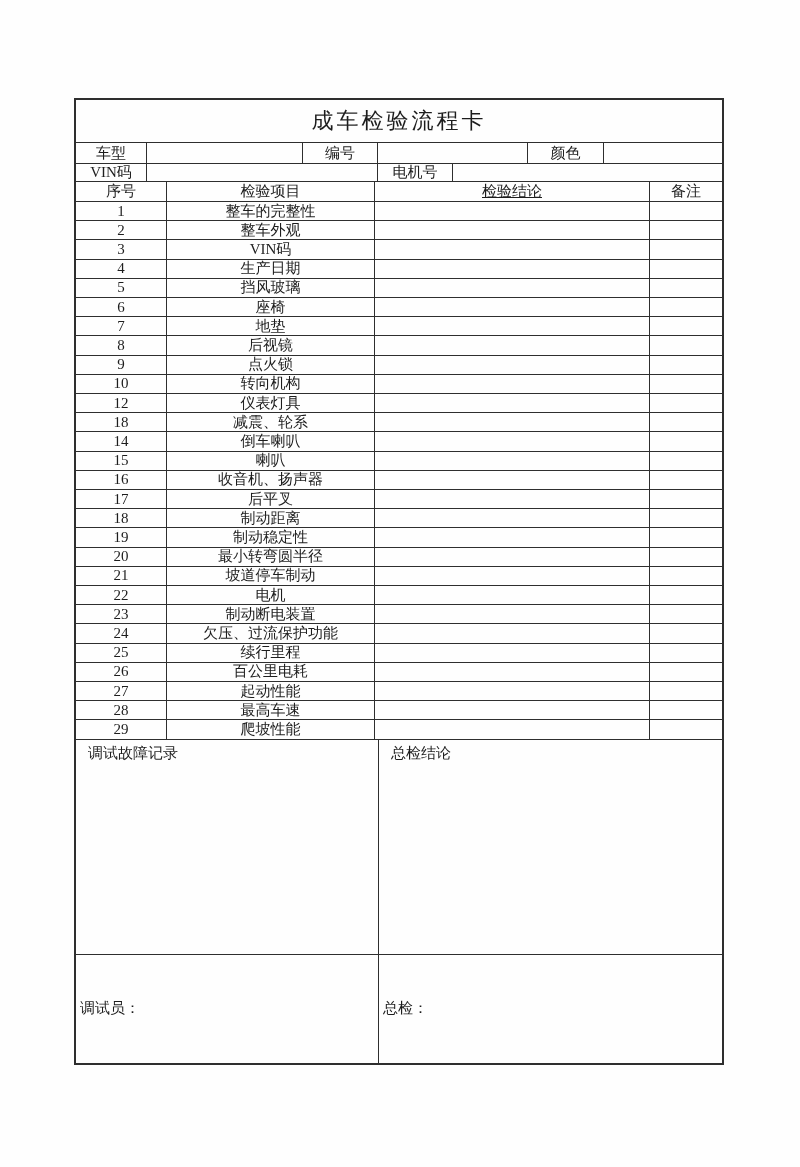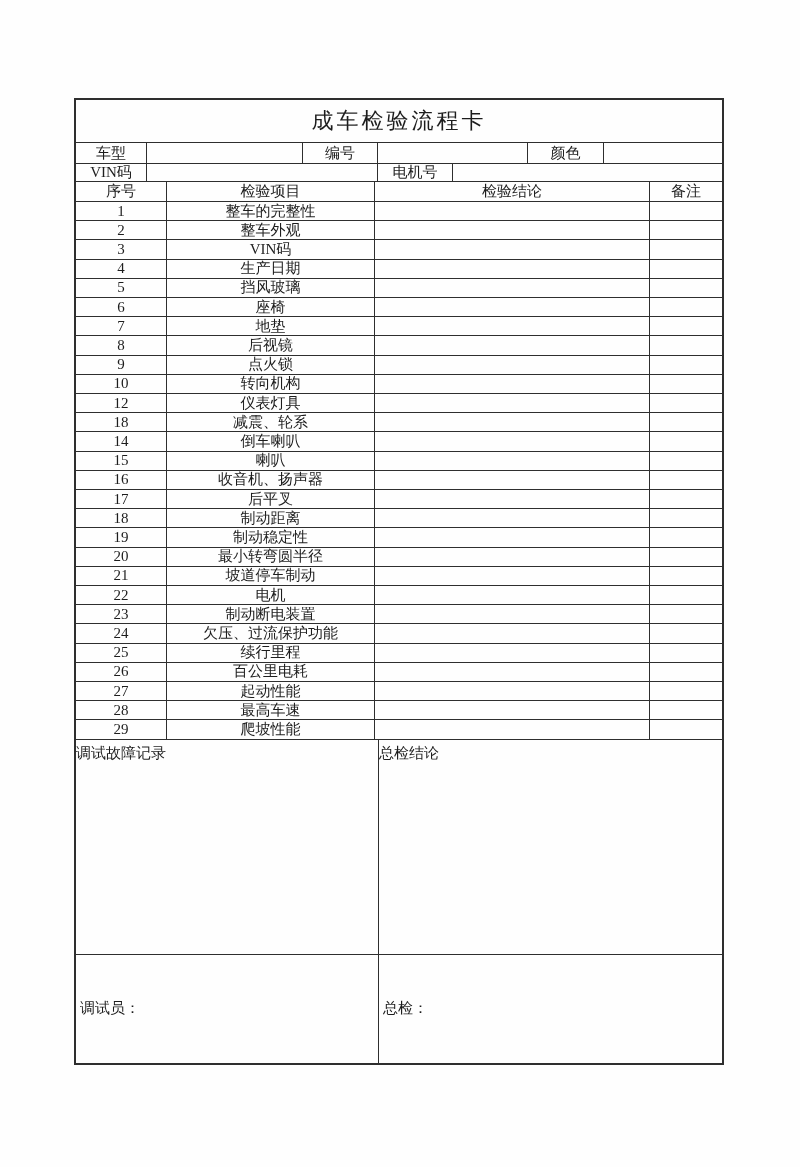--- a/index.html
+++ b/index.html
@@ -26,28 +26,28 @@
     box-sizing:border-box; border-right:1px solid #2e2e2e;
     display:flex; align-items:center; justify-content:center;
     font-size:15px; line-height:1; overflow:hidden; white-space:nowrap;
   }
   .cell.last { border-right:none; }
   .grow { flex:1 1 auto; }
   
   .w71{flex:0 0 71px;} .w156{flex:0 0 156px;} .w75{flex:0 0 75px;}
   .w150{flex:0 0 150px;} .w76{flex:0 0 76px;} .w231{flex:0 0 231px;}
   
-  .c-no{flex:0 0 91px;} .c-item{flex:0 0 208px;} .c-result{flex:0 0 275px;}
+  .c-no{flex:0 0 91px;} .c-item{flex:0 0 208px;} .c-result{flex:0 0 275px;text-decoration:underline;}
   .c-remark{flex:1 1 auto; border-right:none;}
   .items { flex:1 1 auto; display:flex; flex-direction:column; }
   .irow { display:flex; flex:1 1 auto; border-bottom:1px solid #2e2e2e; box-sizing:border-box; }
   .irow .cell { font-size:15px; }
   .bigrow { flex:0 0 215px; height:215px; display:flex; border-bottom:1px solid #2e2e2e; box-sizing:border-box; }
   .bigcell {
-    box-sizing:border-box; padding:4px 0; font-size:15px;
+    box-sizing:border-box; padding:4px 12px; font-size:15px;
     display:block; overflow:hidden;
   }
   .bigcell.left { flex:0 0 303px; border-right:1px solid #2e2e2e; }
   .bigcell.right { flex:1 1 auto; }
   .sigrow { flex:1 1 auto; display:flex; box-sizing:border-box; }
   .sigcell {
     box-sizing:border-box; padding:0 4px; font-size:15px;
     display:flex; align-items:center;
   }
   .sigcell.left { flex:0 0 303px; border-right:1px solid #2e2e2e; }

